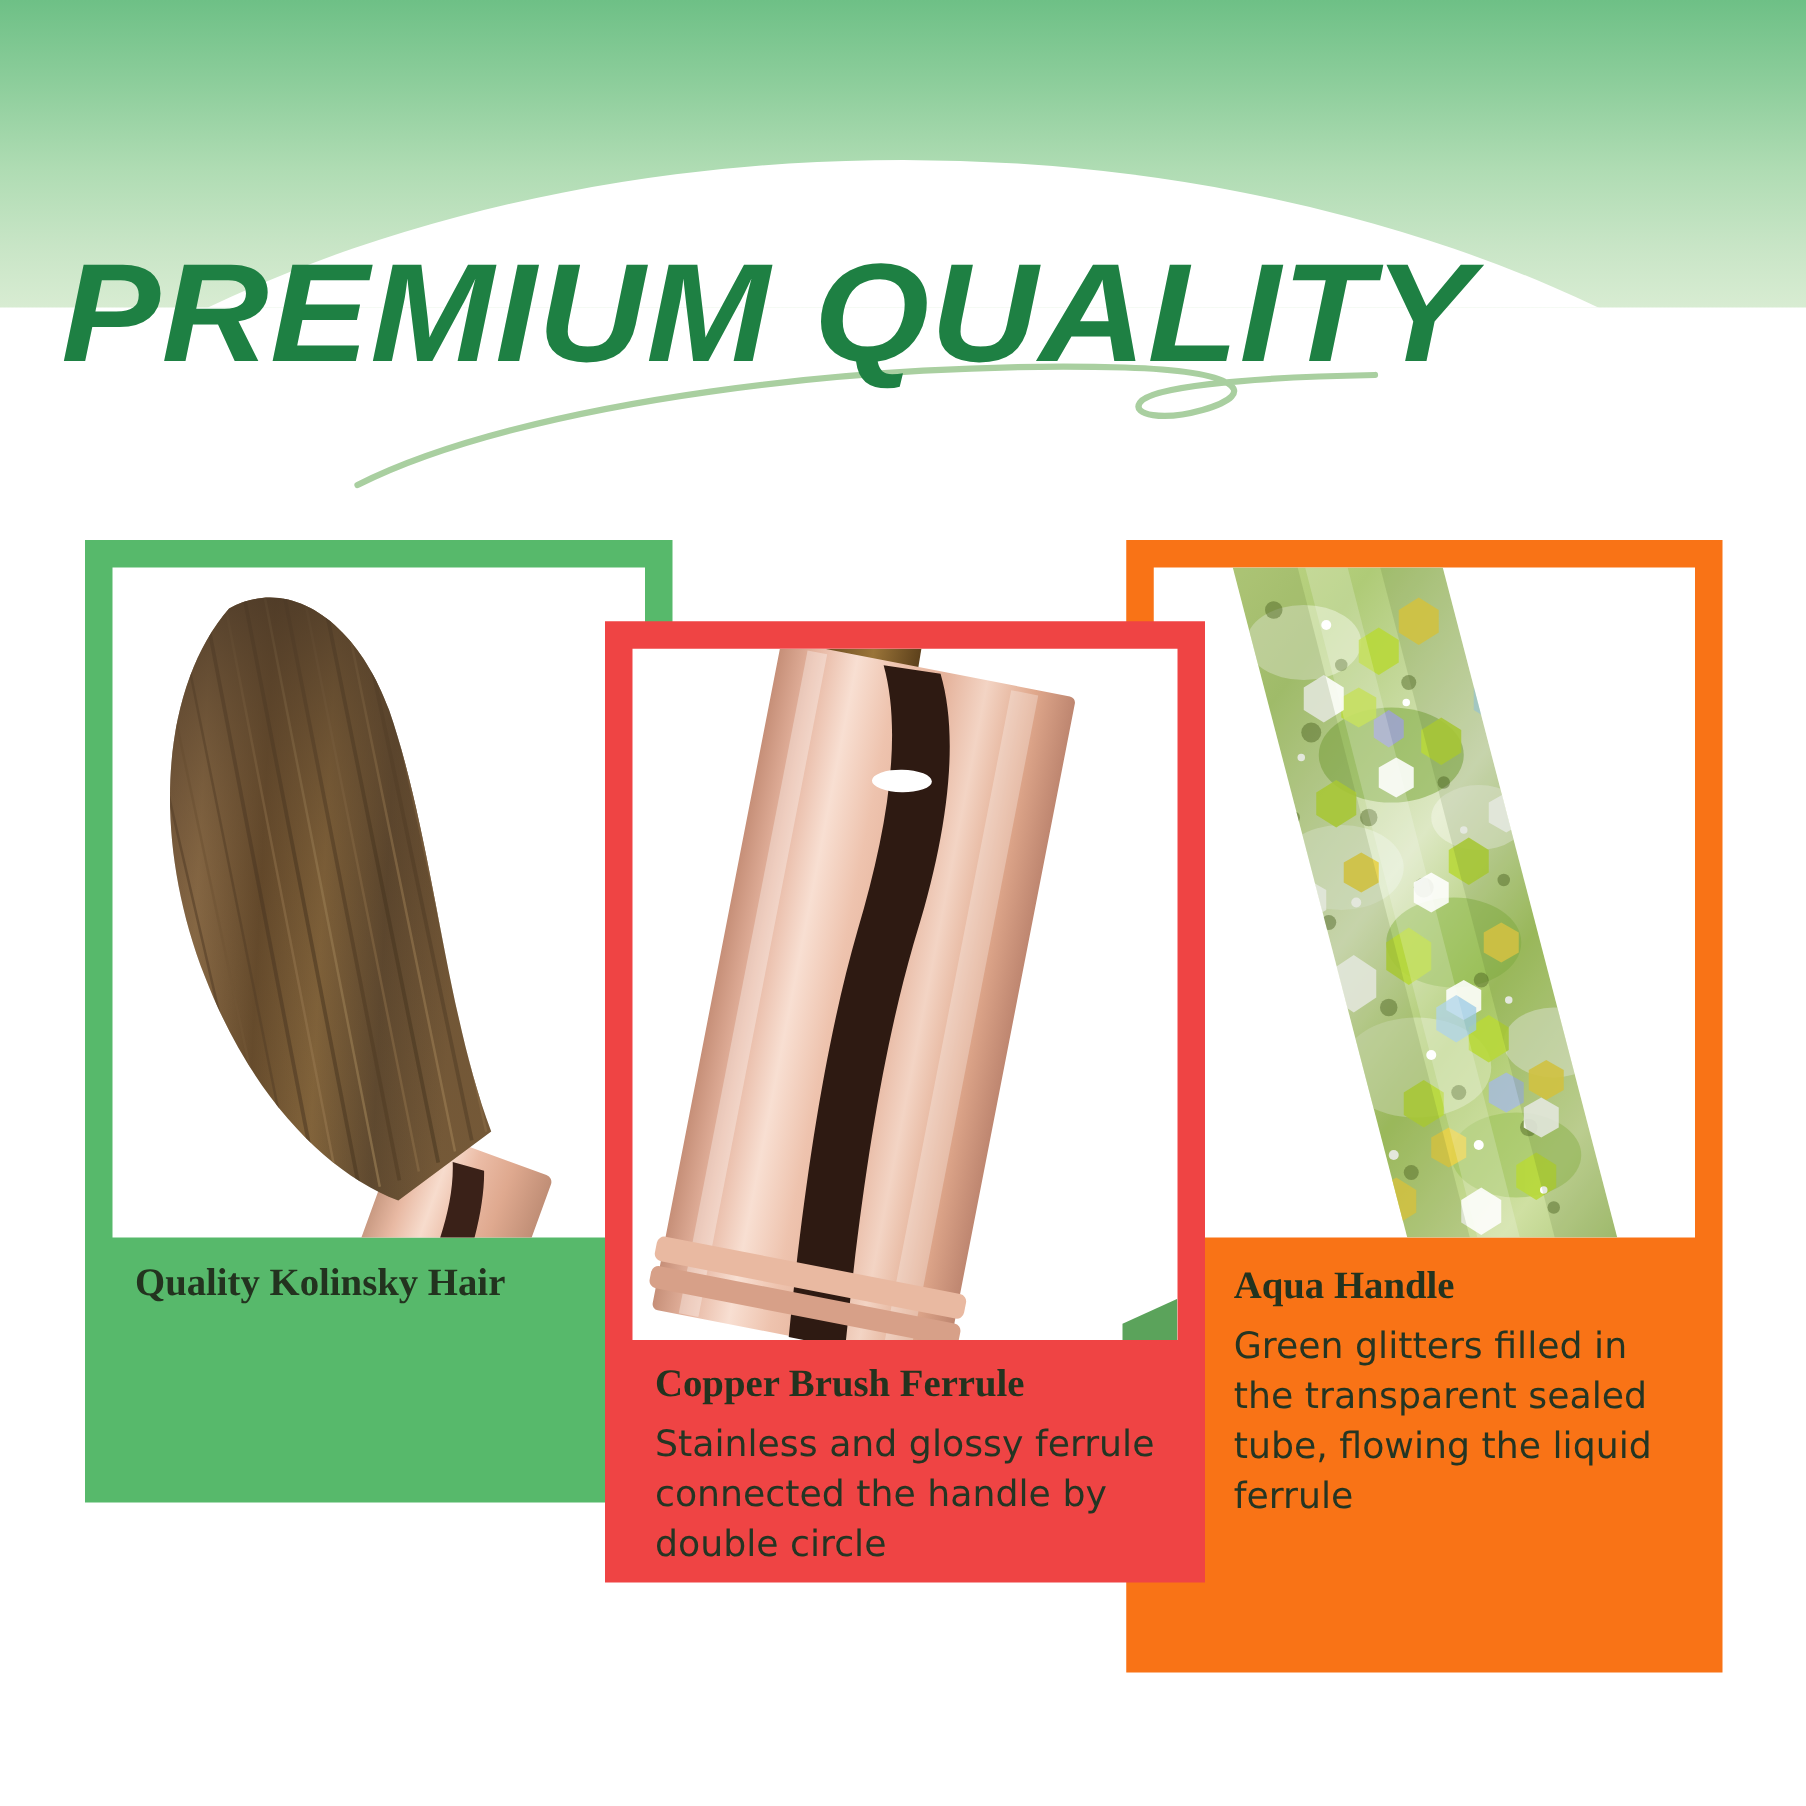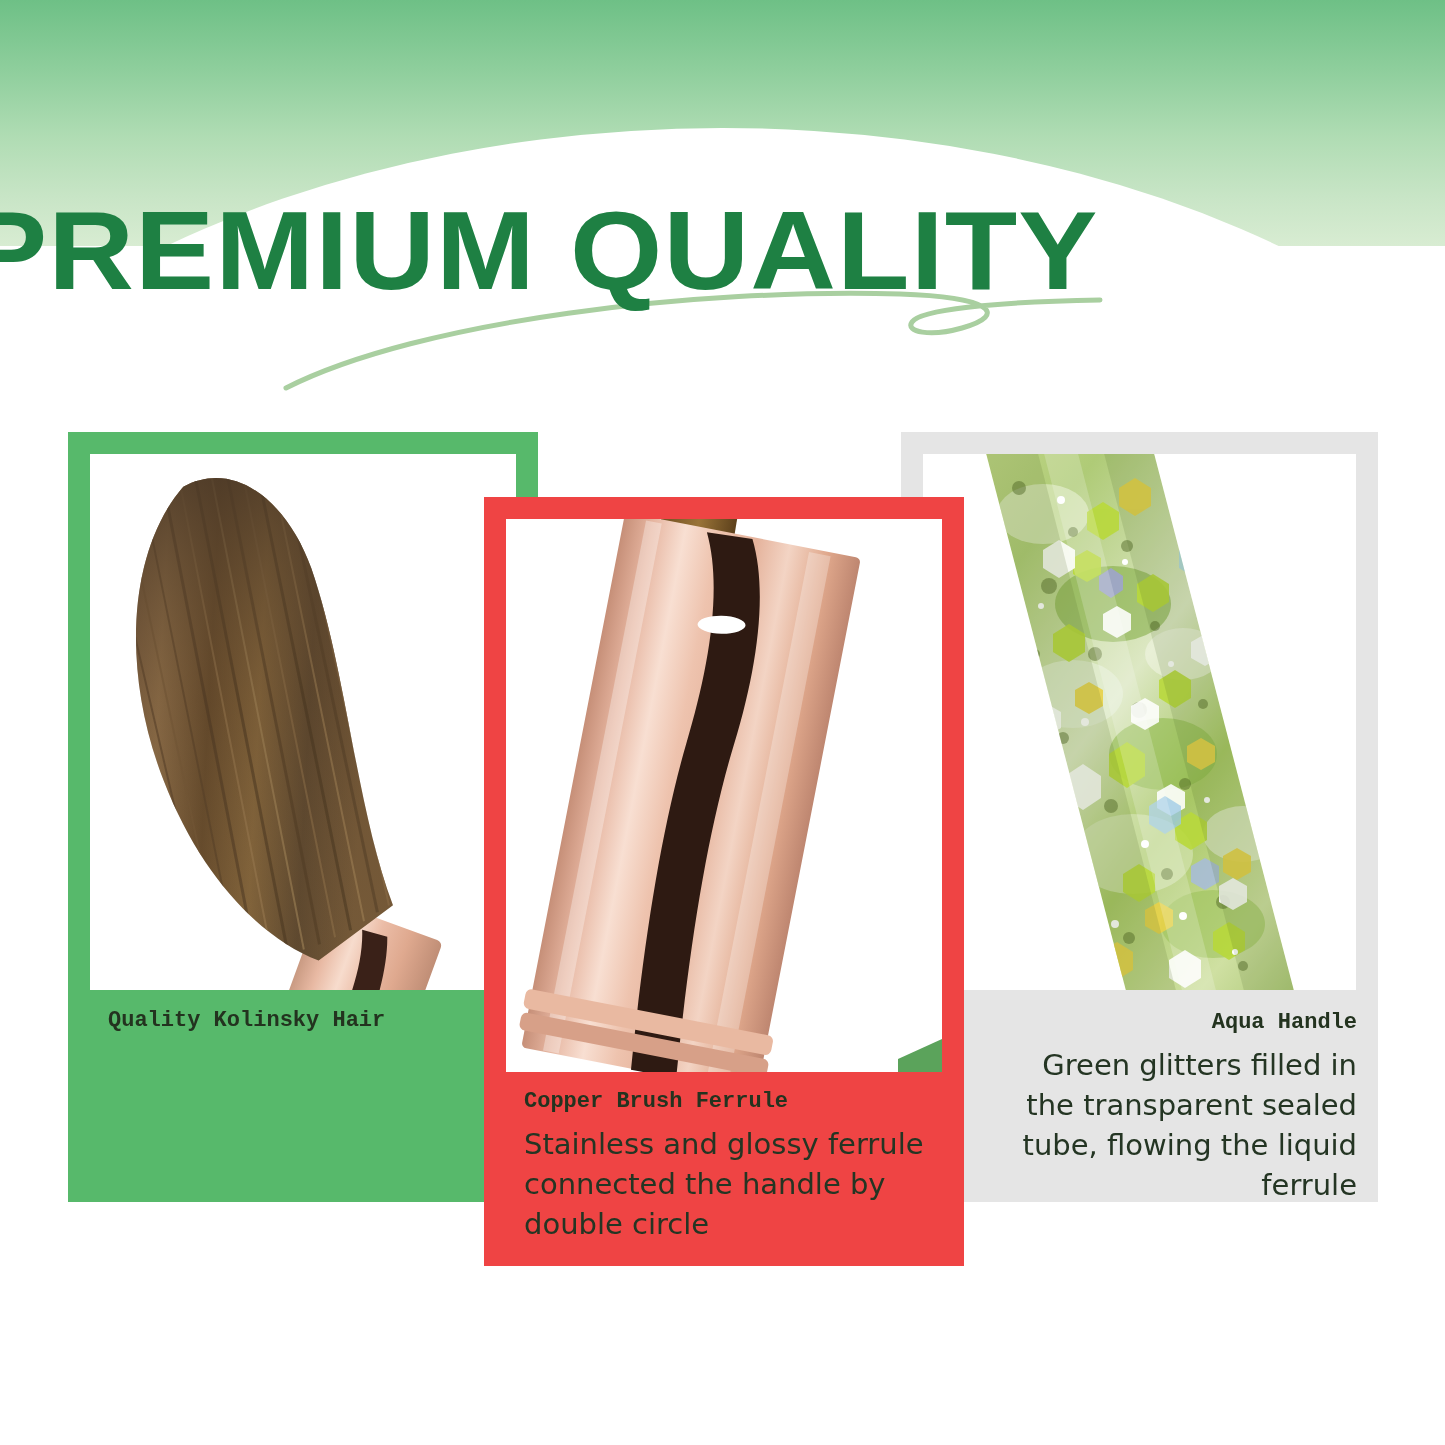--- a/index.html
+++ b/index.html
@@ -20,21 +20,22 @@
     position:absolute;
     left:-210px; top:128px;
     width:1865px; height:1300px;
     background:#ffffff;
     border-radius:50% 50% 0 0 / 46% 46% 0 0;
   }
 
   
   #title-wrap{
     position:absolute;left:0;top:196px;width:1228px;height:140px;
-    text-align:left;
+    text-align:center;
+    font-style:italic;
   }
   #page-title{
     font-family:"Liberation Sans", sans-serif;
     font-weight:bold;
     font-size:112px;
     letter-spacing:1px;
     color:#1E8043;
     line-height:110px;
     transform:scaleX(1.06);
     transform-origin:center;
@@ -59,31 +60,31 @@
 
   
   #card-2{left:484px;top:497px;width:480px;height:769px;background:#ef4444;z-index:4;}
   #card-2 .photo{
     position:absolute;left:22px;top:22px;width:436px;height:553px;
     background:#ffffff;overflow:hidden;
   }
   #card-2 .txt{position:absolute;left:22px;top:592px;width:436px;}
 
   
-  #card-3{left:901px;top:432px;width:477px;height:770px;background:#e5e5e5;z-index:2;text-align:right;}
+  #card-3{left:901px;top:432px;width:477px;height:906px;background:#f97316;z-index:2;}
   #card-3 .photo{
     position:absolute;left:22px;top:22px;width:433px;height:536px;
     background:#ffffff;overflow:hidden;
   }
   #card-3 .txt{position:absolute;left:86px;top:578px;width:370px;}
 
   .card-heading{
-    font-family:Liberation Mono, monospace;
+    font-family:Liberation Serif, serif;
     font-weight:bold;
-    font-size:22px;
+    font-size:31px;
     color:#23331F;
     margin:0 0 10px 18px;
     letter-spacing:0px;
     white-space:nowrap;
   }
   .card-body{
     font-family:"DejaVu Sans", sans-serif;
     font-size:29px;
     line-height:40px;
     color:#243523;

